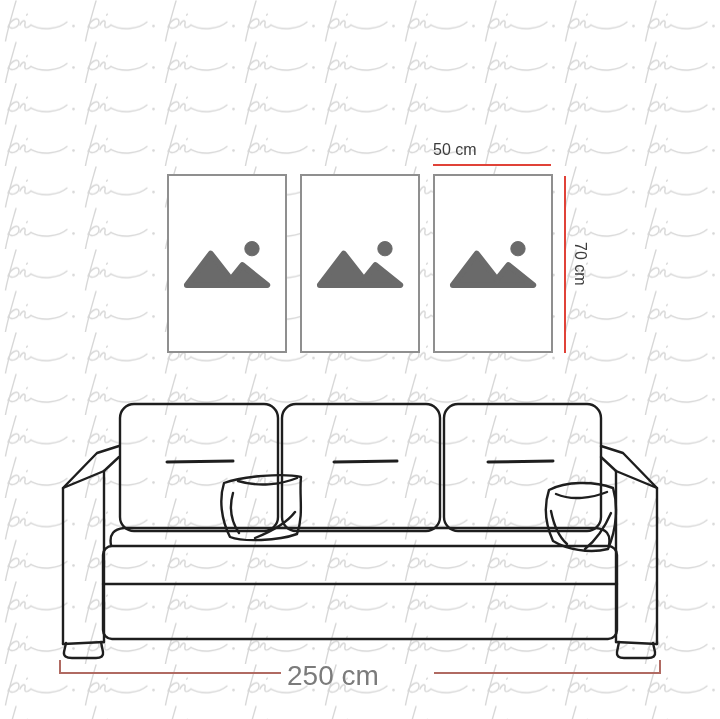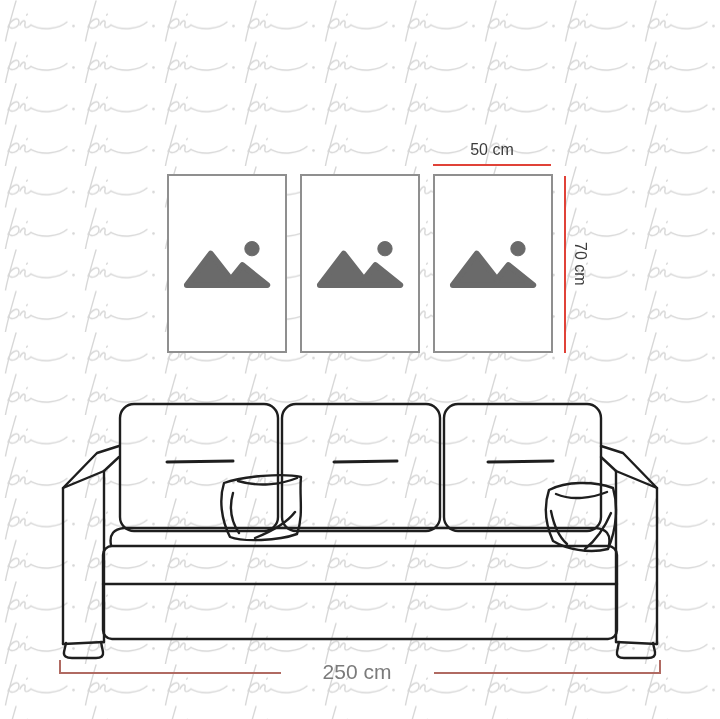--- a/index.html
+++ b/index.html
@@ -21,28 +21,28 @@
   .dim        { position: absolute; z-index: 3; }
 
   .line-h { height: 2px; }
   .line-v { width: 2px; }
   .accent { background: var(--accent-red, #e04238); }
   .muted  { background: var(--dim-red, #b06a62); }
 
   .dim-label {
     position: absolute; z-index: 3;
     color: var(--frame-label, #3c3c3c);
-    font-size: 16px; text-align: center; white-space: nowrap;
+    font-size: 16px; text-align: left; white-space: nowrap;
   }
   .dim-label.vertical {
     writing-mode: vertical-rl; text-align: center;
   }
   .dim-label.sofa-size {
     color: var(--sofa-label, #7b7b7b);
-    font-size: 21px;
+    font-size: 28px;
   }
 
   .sr-only { position: absolute; width: 1px; height: 1px; overflow: hidden;
              clip: rect(0 0 0 0); white-space: nowrap; }
 
   #sofa-svg path, #sofa-svg rect, #sofa-svg line {
     stroke: var(--sofa-ink, #1e1e1e); fill: none;
     stroke-linecap: round; stroke-linejoin: round;
   }
   .wm-stroke { stroke: var(--watermark, #d7d7d7); fill: none;

